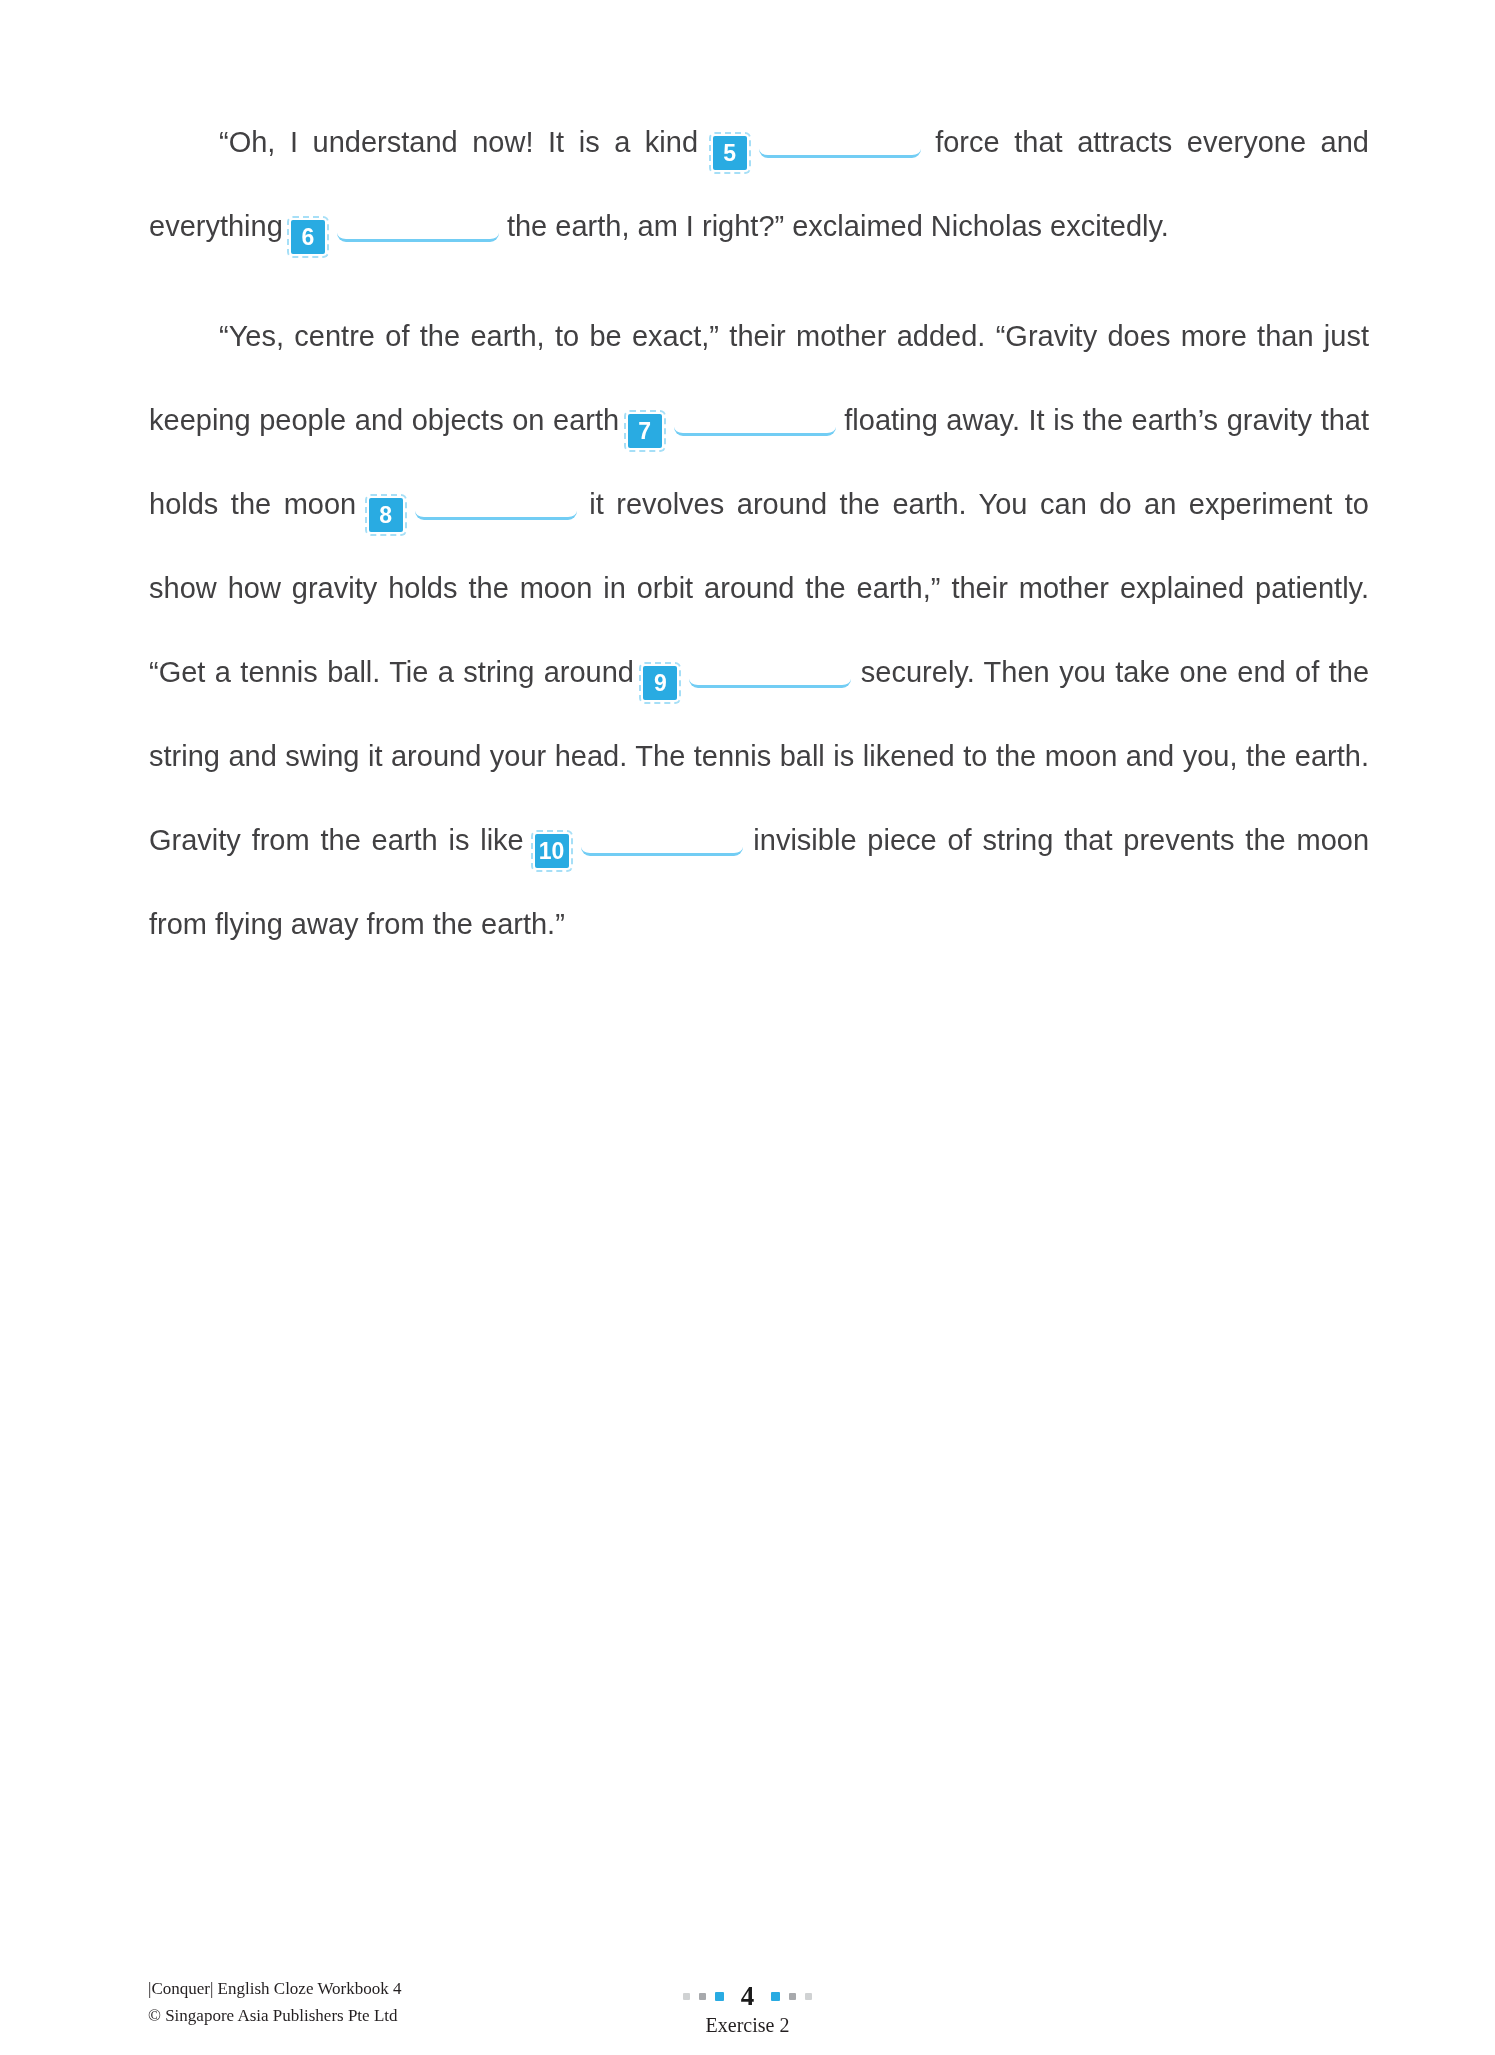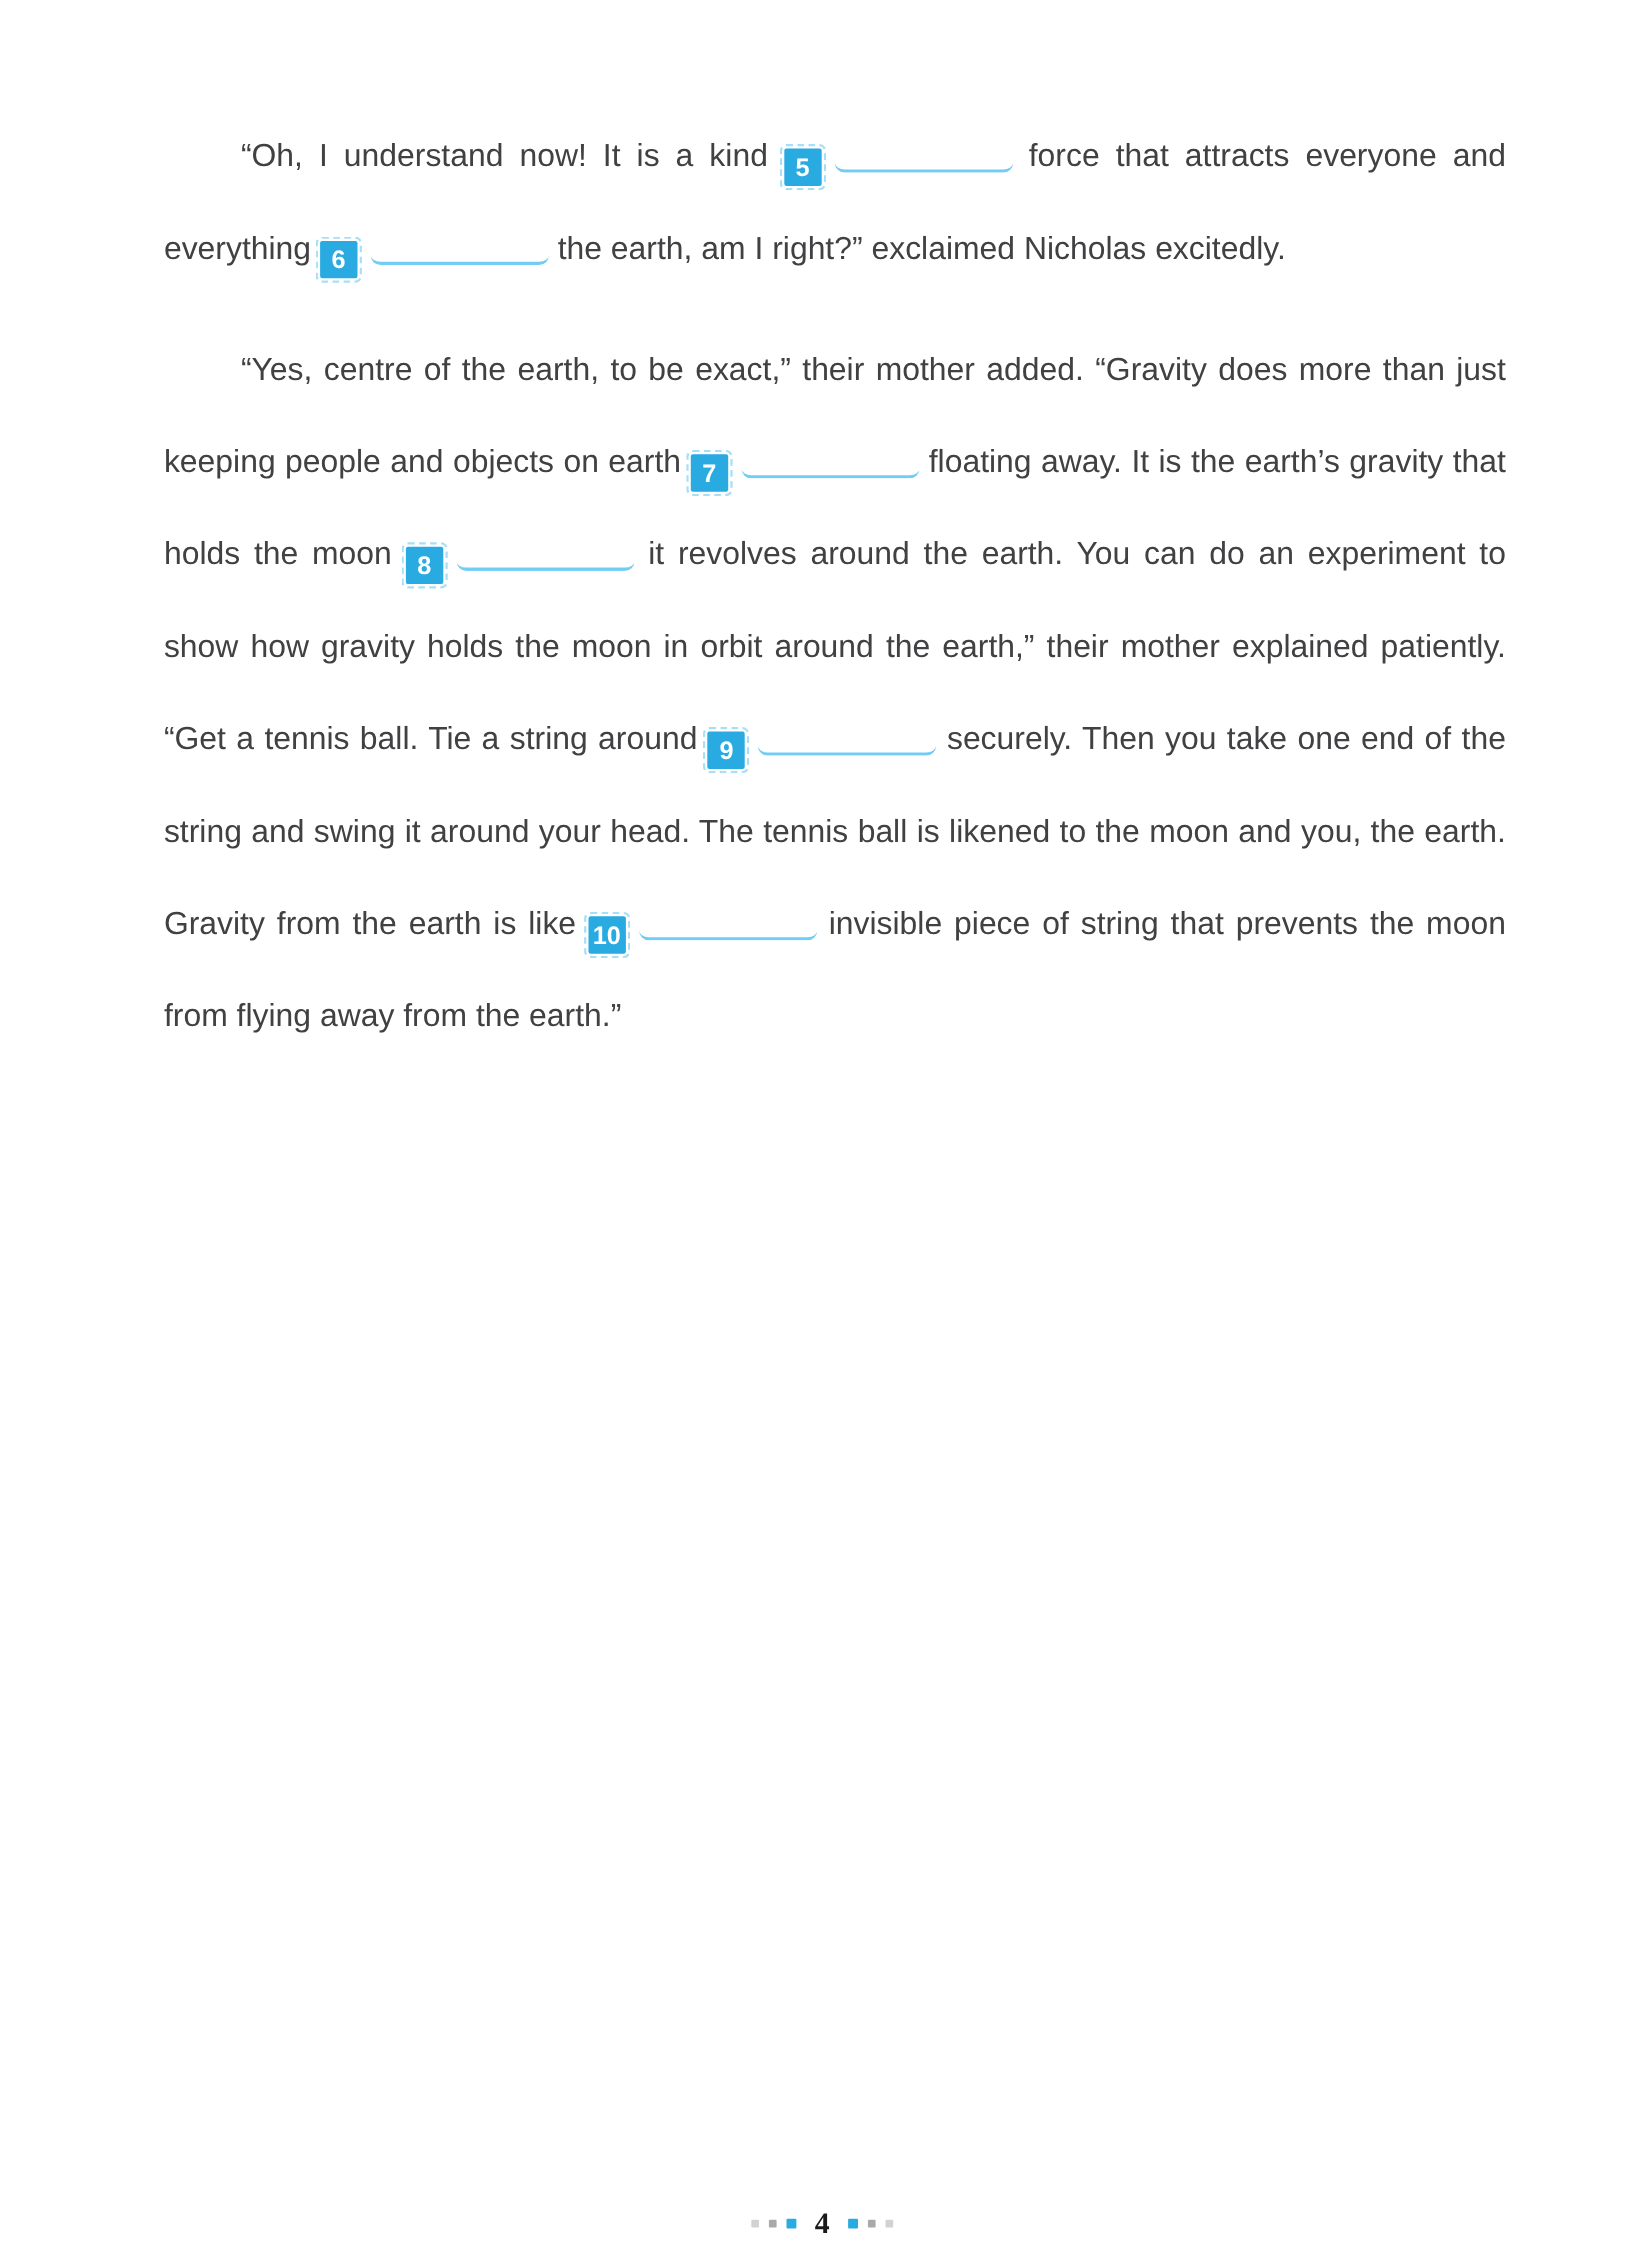--- a/index.html
+++ b/index.html
@@ -117,26 +117,31 @@
       <span class="blank"><span class="num">8</span><span class="line"></span></span>
       <span>it revolves around the earth. You can do an experiment to show how gravity holds the moon in orbit around the earth,” their mother explained patiently. “Get a tennis ball. Tie a string around</span>
       <span class="blank"><span class="num">9</span><span class="line"></span></span>
       <span>securely. Then you take one end of the string and swing it around your head. The tennis ball is likened to the moon and you, the earth. Gravity from the earth is like</span>
       <span class="blank"><span class="num">10</span><span class="line"></span></span>
       <span>invisible piece of string that prevents the moon from flying away from the earth.”</span>
     </p>
 
   </main>
 
+  <div class="footer-left">
+    <div>|Conquer| English Cloze Workbook 4</div>
+    <div>© Singapore Asia Publishers Pte Ltd</div>
+  </div>
 
   <div class="footer-center">
     <span class="pageno-row">
       <span class="orn c1"></span>
       <span class="orn c2"></span>
       <span class="orn c3"></span>
       <span class="pageno">4</span>
       <span class="orn c3"></span>
       <span class="orn c2"></span>
       <span class="orn c1"></span>
     </span>
+    <div class="exercise">Exercise 2</div>
   </div>
 
 </div>
 
 </body></html>

